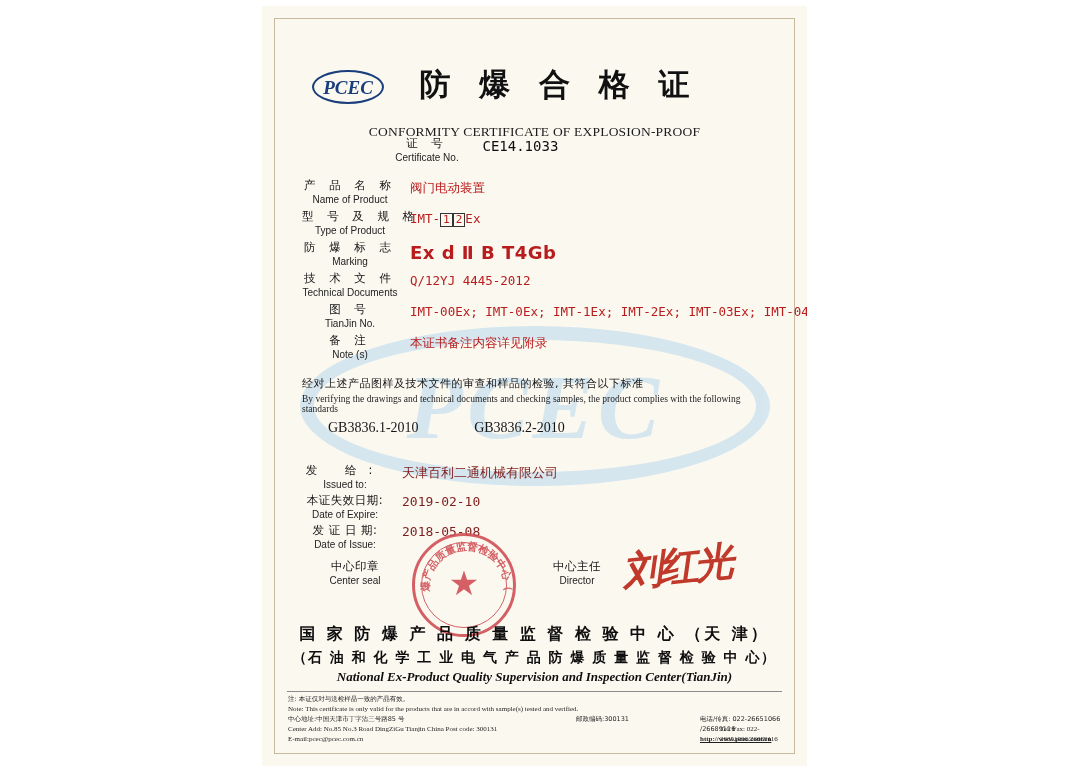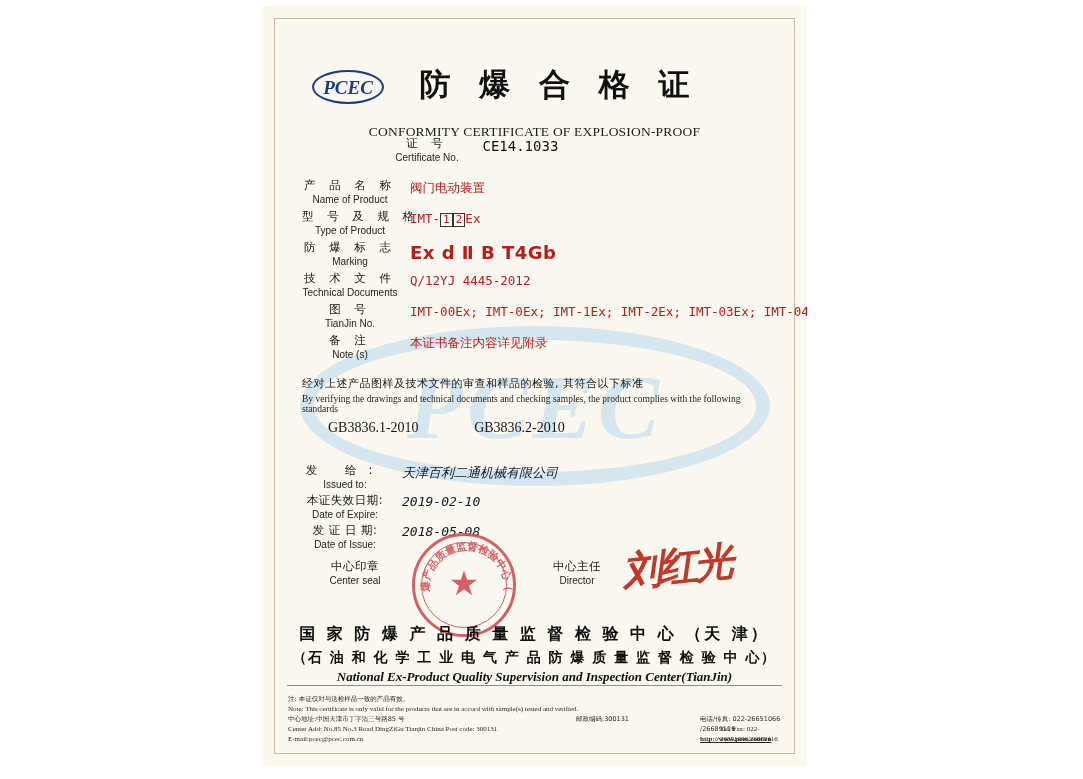--- a/index.html
+++ b/index.html
@@ -236,23 +236,22 @@
     margin-top: 21px;
   }
   .irow { position: relative; min-height: 30px; }
   .irow .labelbox { width: 86px; }
   .irow .ival {
     position: absolute;
     left: 100px;
     top: 1px;
     font-family: "DejaVu Sans", sans-serif;
     font-size: 13px;
-    color: #0f172a;
+    color: #7f1d1d;
     white-space: nowrap;
-    font-style: italic;
   }
   .irow .ival.num {
     font-family: "DejaVu Sans Mono", monospace;
     font-size: 13px;
   }
   .lab-cn.wide2 { letter-spacing: 12px; }
   .lab-cn.tight { letter-spacing: 0.5px; }
 
   
   .sealrow {
@@ -314,20 +313,21 @@
     white-space: nowrap;
   }
 
   
   .org {
     position: absolute;
     left: 25px;
     top: 618px;
     width: 495px;
     text-align: center;
+    padding-bottom: 6px;
     border-bottom: 1.5px solid #8c8c8c;
   }
   .org-cn1 {
     font-family: "DejaVu Sans", sans-serif;
     font-weight: bold;
     font-size: 16px;
     letter-spacing: 3px;
     color: #0e0e0e;
   }
   .org-cn2 {

